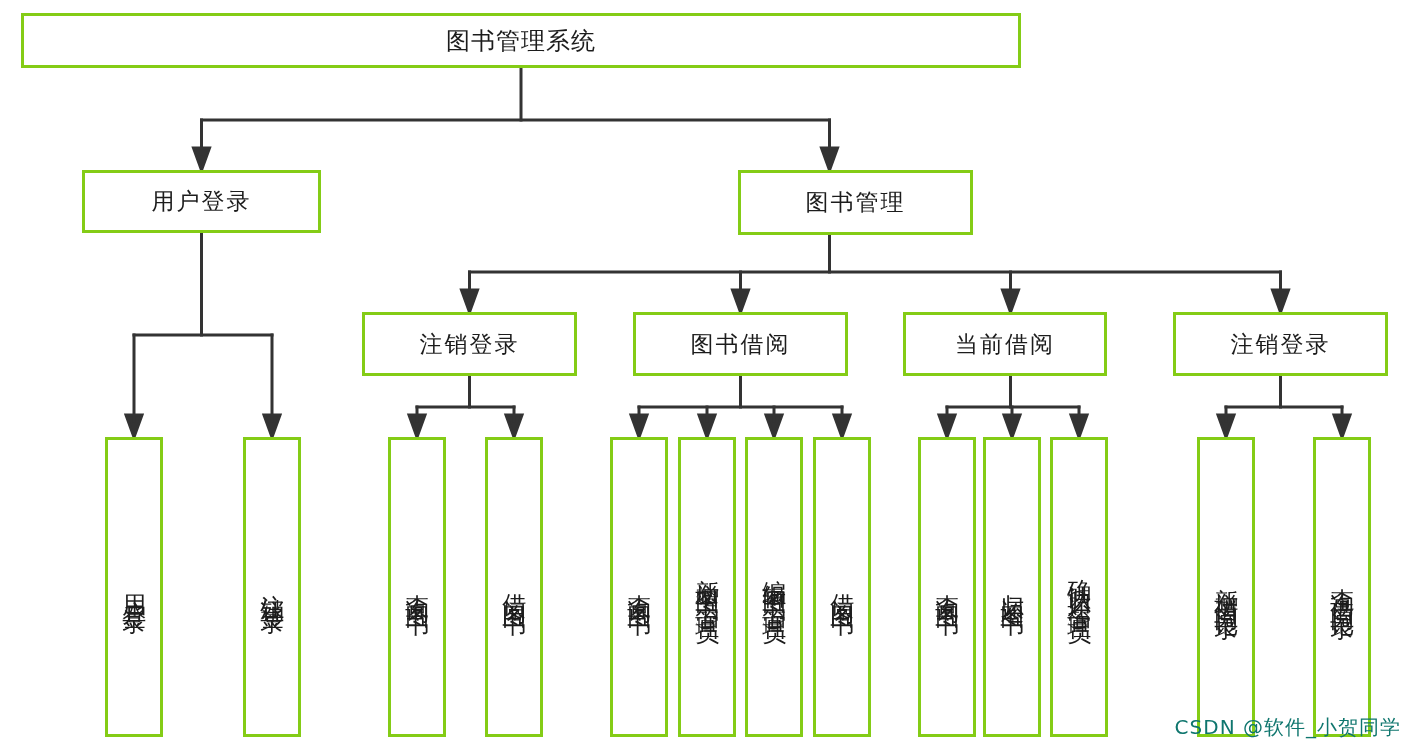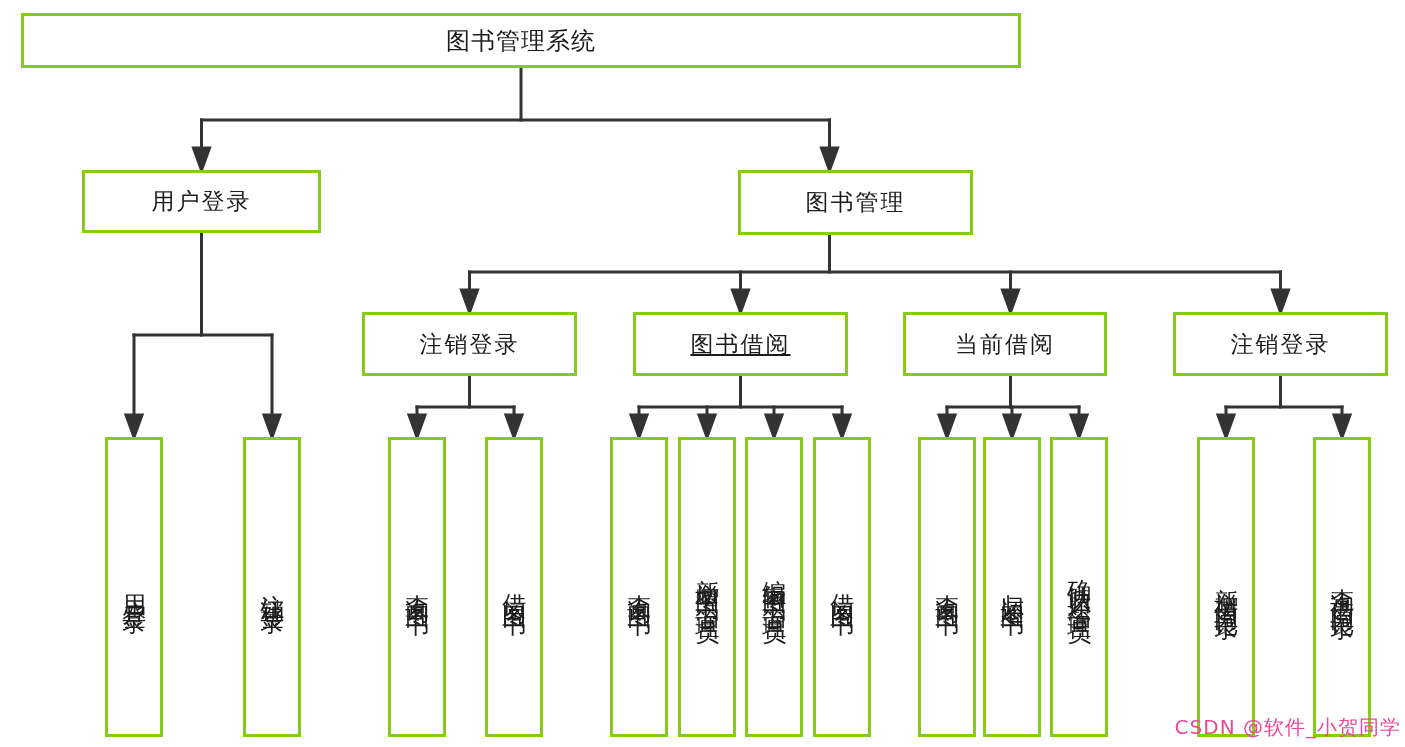--- a/index.html
+++ b/index.html
@@ -14,21 +14,21 @@
     color:#1c1c1c;z-index:1;
   }
   .hnode{font-size:23px;letter-spacing:2px;}
   .root{font-size:24px;letter-spacing:1px;}
   .vnode{
     writing-mode:vertical-rl;text-orientation:mixed;
     font-size:24px;letter-spacing:6px;line-height:1.1;
   }
   .watermark{
     position:absolute;z-index:2;right:4px;top:714px;
-    font-size:20px;letter-spacing:1px;color:#ec4899;white-space:nowrap;
+    font-size:20px;letter-spacing:1px;color:#0f766e;white-space:nowrap;
   }
 </style>
 </head>
 <body>
 
 <div id="canvas">
 
   <svg id="wires" width="1405" height="747" viewBox="0 0 1405 747">
     <g stroke="#333333" stroke-width="3" fill="none" stroke-linecap="square">
 
@@ -82,21 +82,21 @@
       <path d="M1342 407 L1342 421 M1334 415 L1350 415 L1342 437 Z"></path>
     </g>
   </svg>
 
   <div class="node hnode root" style="left:21px;top:13px;width:1000px;height:55px;">图书管理系统</div>
 
   <div class="node hnode" style="left:82px;top:170px;width:239px;height:63px;">用户登录</div>
   <div class="node hnode" style="left:738px;top:170px;width:235px;height:65px;">图书管理</div>
 
   <div class="node hnode" style="left:362px;top:312px;width:215px;height:64px;">注销登录</div>
-  <div class="node hnode" style="left:633px;top:312px;width:215px;height:64px;text-decoration:underline;">图书借阅</div>
+  <div class="node hnode" style="left:633px;top:312px;width:215px;height:64px;">图书借阅</div>
   <div class="node hnode" style="left:903px;top:312px;width:204px;height:64px;">当前借阅</div>
   <div class="node hnode" style="left:1173px;top:312px;width:215px;height:64px;">注销登录</div>
 
   <div class="node vnode" style="left:105px;top:437px;width:58px;height:300px;">用户登录</div>
   <div class="node vnode" style="left:243px;top:437px;width:58px;height:300px;">注销登录</div>
 
   <div class="node vnode" style="left:388px;top:437px;width:58px;height:300px;">查询图书</div>
   <div class="node vnode" style="left:485px;top:437px;width:58px;height:300px;">借阅图书</div>
 
   <div class="node vnode" style="left:610px;top:437px;width:58px;height:300px;">查询图书</div>

